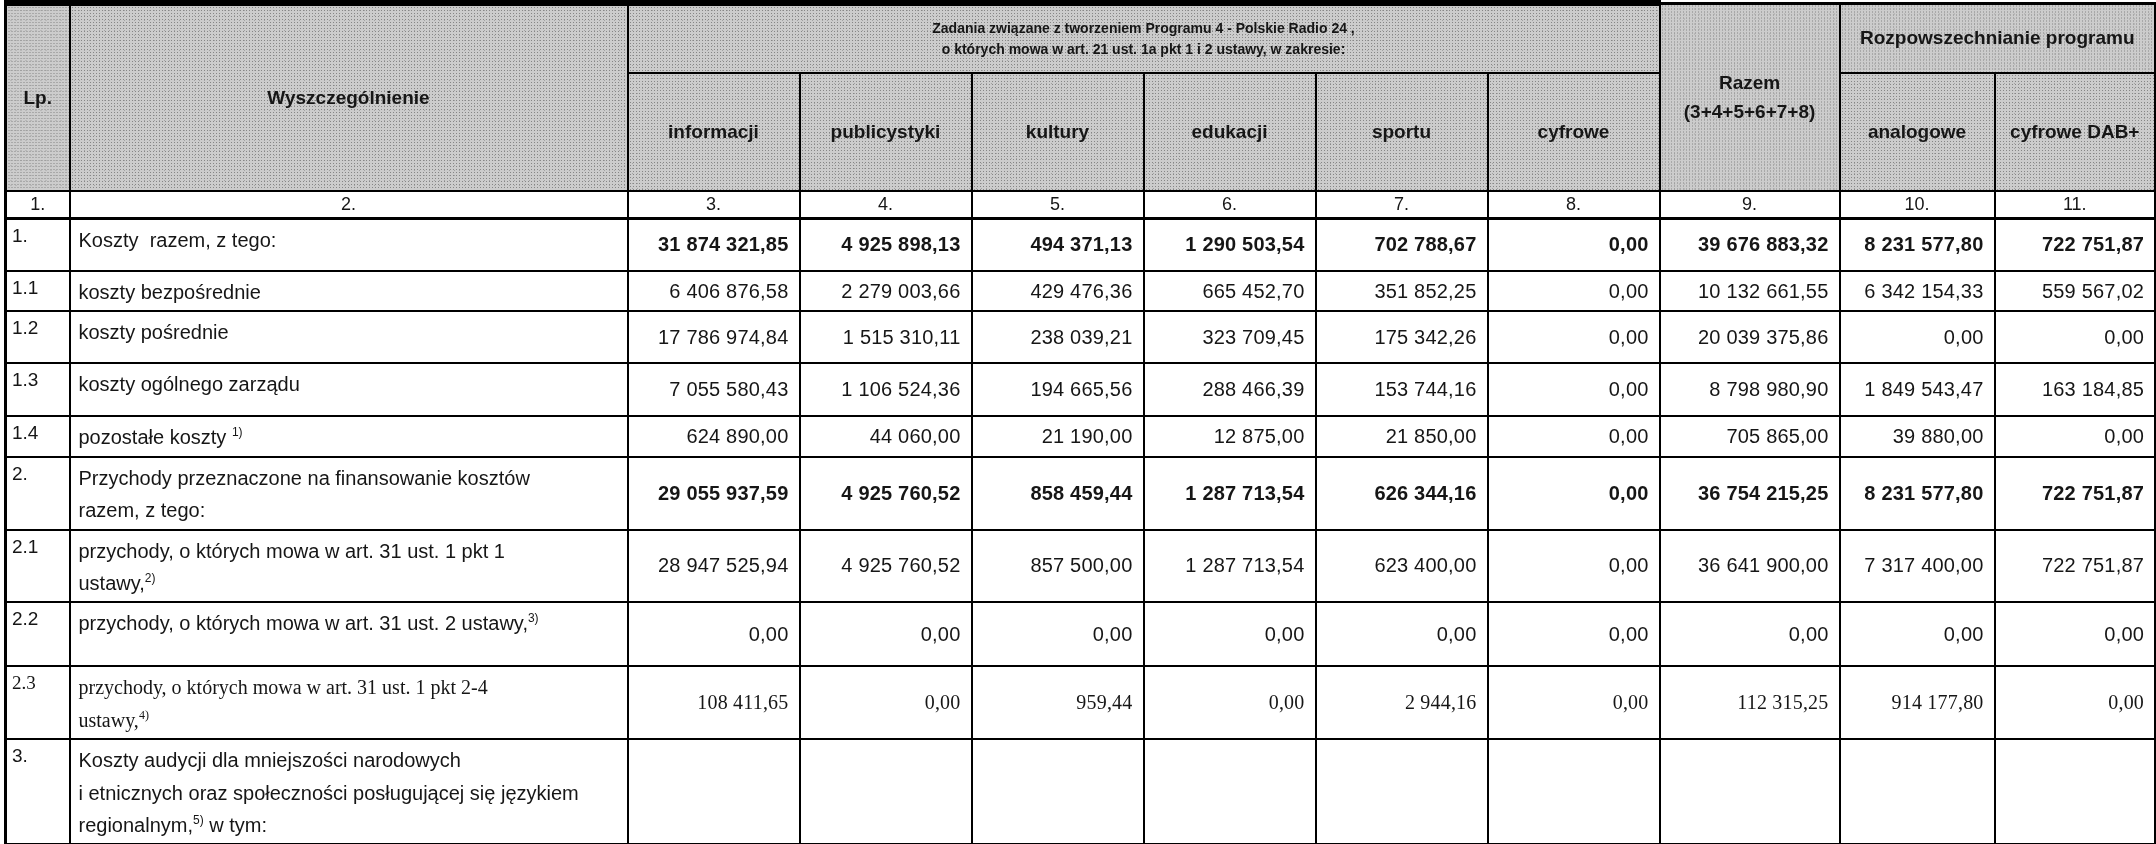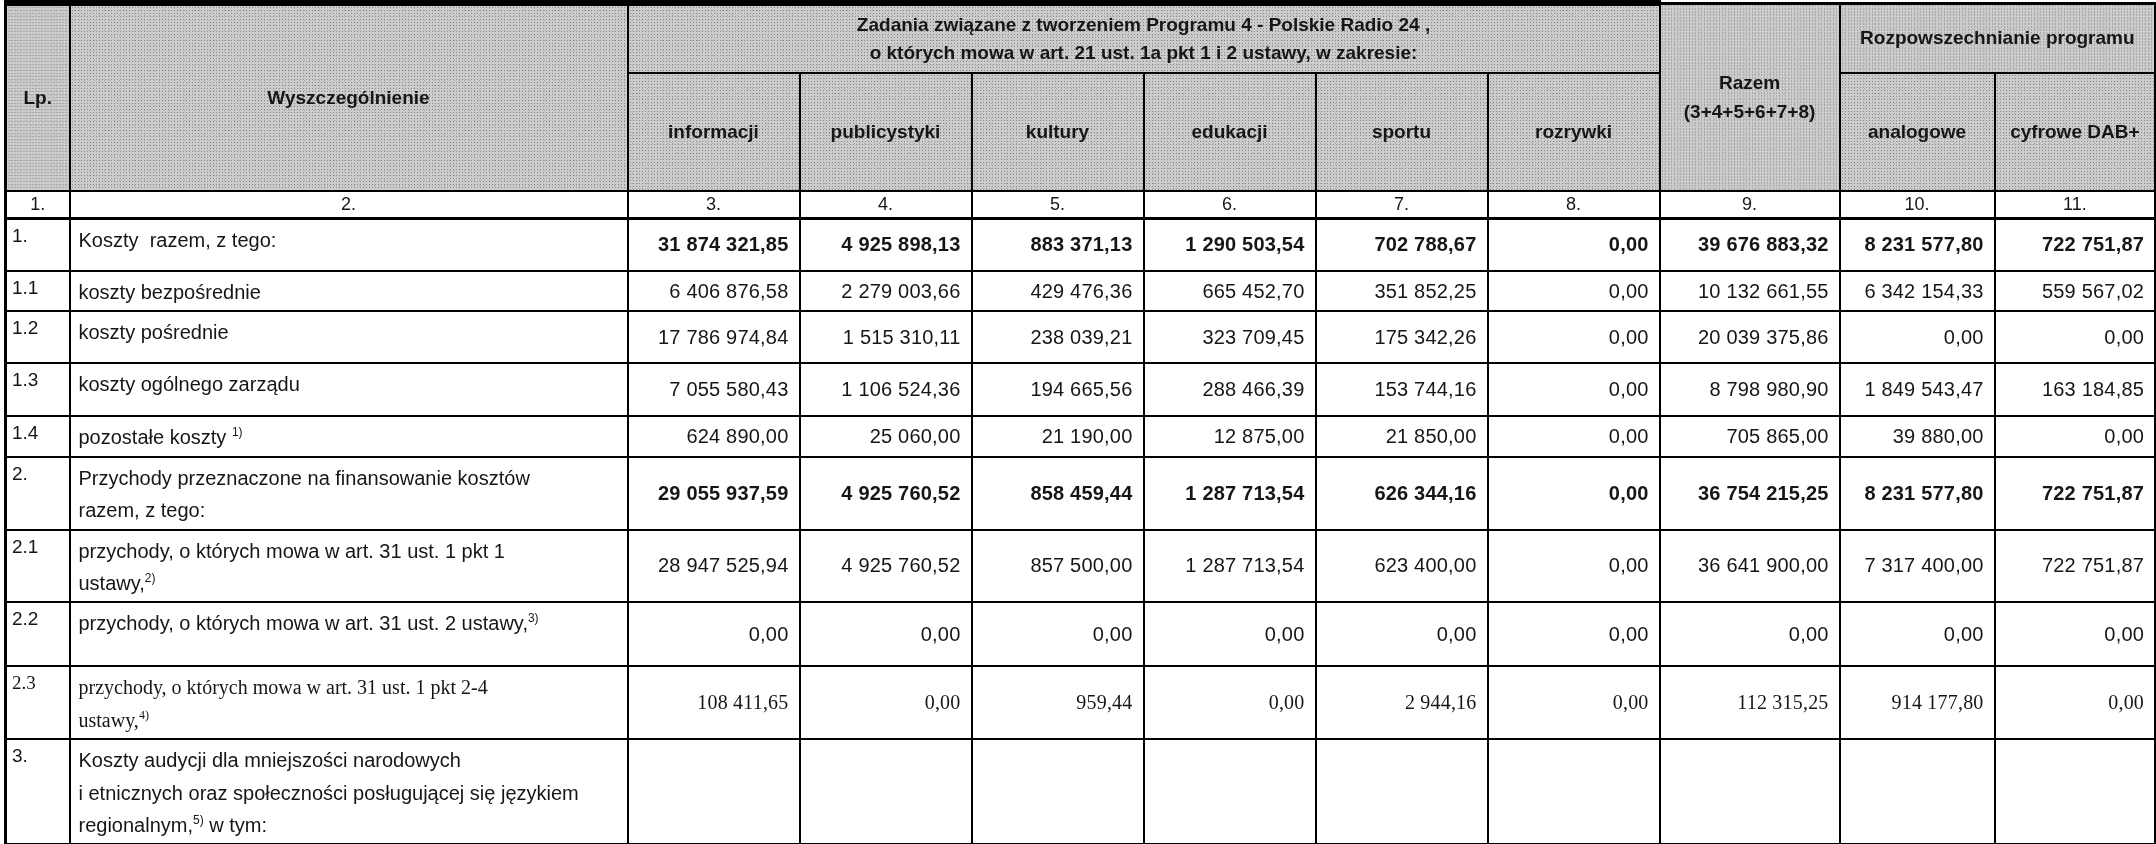--- a/index.html
+++ b/index.html
@@ -27,21 +27,21 @@
   thead tr.hrow-a th.rozp-cell{border-top:3px solid #000;}
   
   .gray{
     background-color:#cccccc;
     background-image:radial-gradient(#868686 0.8px, rgba(0,0,0,0) 0.9px),
                      radial-gradient(#a3a3a3 0.8px, rgba(0,0,0,0) 0.9px);
     background-size:3px 3px,5px 5px;
     background-position:0 0,1px 2px;
   }
   th{font-weight:bold;font-size:19px;text-align:center;vertical-align:middle;}
-  .zadania-cell{font-size:19px;}
+  .zadania-cell{font-size:14px;}
   .zadania-cell span{display:block;line-height:1.5;}
   .razem-cell span{display:block;line-height:1.55;}
   
   tr.numrow td{
     background:#ffffff;
     font-size:18px;
     text-align:center;
     padding:1px 4px;
     border-bottom:3px solid #000;
     font-weight:normal;
@@ -111,21 +111,21 @@
         <span>(3+4+5+6+7+8)</span>
       </th>
       <th colspan="2" class="gray rozp-cell">Rozpowszechnianie programu</th>
     </tr>
     <tr class="hrow-b">
       <th class="gray">informacji</th>
       <th class="gray">publicystyki</th>
       <th class="gray">kultury</th>
       <th class="gray">edukacji</th>
       <th class="gray">sportu</th>
-      <th class="gray">rozrywki</th>
+      <th class="gray">cyfrowe</th>
       <th class="gray">analogowe</th>
       <th class="gray">cyfrowe DAB+</th>
     </tr>
     <tr class="numrow">
       <td>1.</td>
       <td>2.</td>
       <td>3.</td>
       <td>4.</td>
       <td>5.</td>
       <td>6.</td>
@@ -135,21 +135,21 @@
       <td>10.</td>
       <td>11.</td>
     </tr>
   </thead>
   <tbody>
       <tr>
         <td class="lp-cell">1.</td>
         <td class="label-cell"><span>Koszty  razem, z tego:</span></td>
         <td class="num-cell bold">31 874 321,85</td>
         <td class="num-cell bold">4 925 898,13</td>
-        <td class="num-cell bold">883 371,13</td>
+        <td class="num-cell bold">494 371,13</td>
         <td class="num-cell bold">1 290 503,54</td>
         <td class="num-cell bold">702 788,67</td>
         <td class="num-cell bold">0,00</td>
         <td class="num-cell bold">39 676 883,32</td>
         <td class="num-cell bold">8 231 577,80</td>
         <td class="num-cell bold">722 751,87</td>
       </tr>
       <tr>
         <td class="lp-cell">1.1</td>
         <td class="label-cell"><span>koszty bezpośrednie</span></td>
@@ -186,21 +186,21 @@
         <td class="num-cell">153 744,16</td>
         <td class="num-cell">0,00</td>
         <td class="num-cell">8 798 980,90</td>
         <td class="num-cell">1 849 543,47</td>
         <td class="num-cell">163 184,85</td>
       </tr>
       <tr>
         <td class="lp-cell">1.4</td>
         <td class="label-cell"><span>pozostałe koszty </span><sup>1)</sup></td>
         <td class="num-cell">624 890,00</td>
-        <td class="num-cell">25 060,00</td>
+        <td class="num-cell">44 060,00</td>
         <td class="num-cell">21 190,00</td>
         <td class="num-cell">12 875,00</td>
         <td class="num-cell">21 850,00</td>
         <td class="num-cell">0,00</td>
         <td class="num-cell">705 865,00</td>
         <td class="num-cell">39 880,00</td>
         <td class="num-cell">0,00</td>
       </tr>
       <tr>
         <td class="lp-cell">2.</td>

